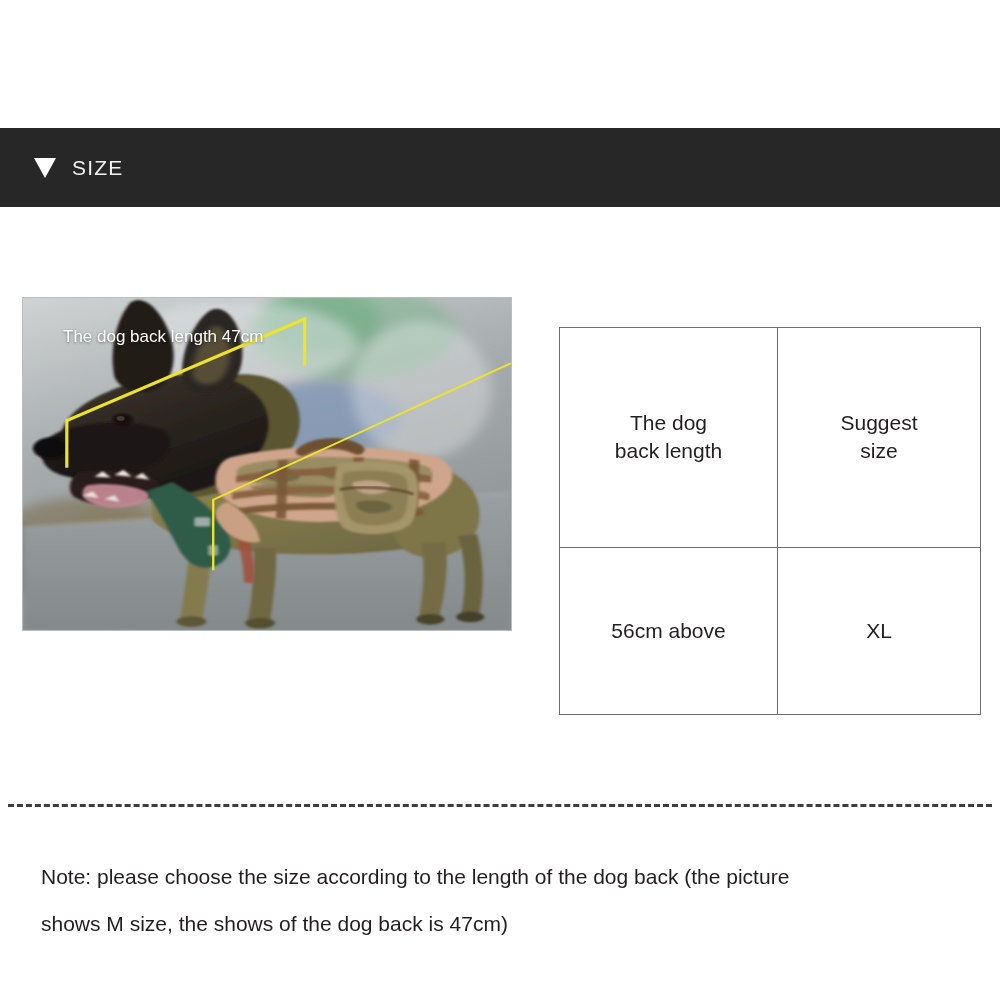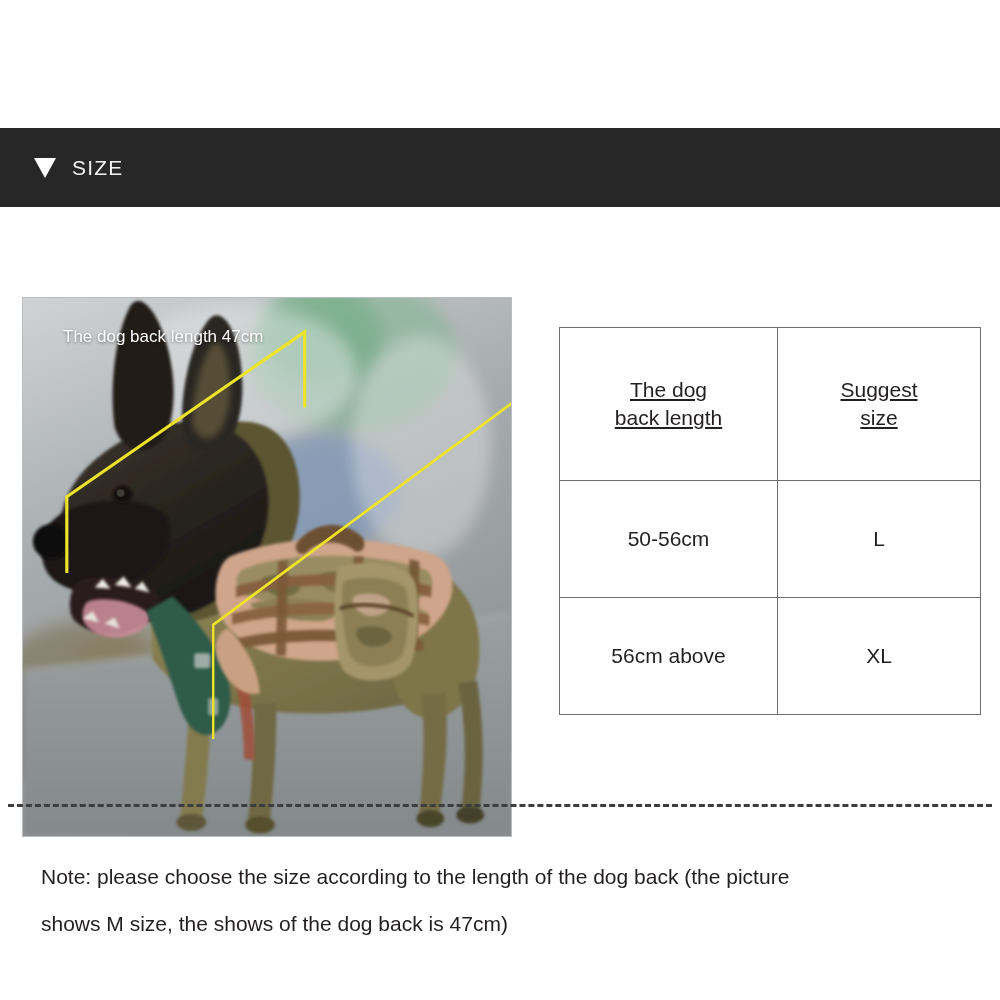--- a/index.html
+++ b/index.html
@@ -45,21 +45,21 @@
     font-weight: 400;
     font-family: "Liberation Sans", sans-serif;
   }
 
   
   .photo {
     position: absolute;
     left: 22px;
     top: 297px;
     width: 490px;
-    height: 540px;
+    height: 334px;
     overflow: hidden;
     background: #8e9396;
     border: 1px solid #b9bdbf;
     box-sizing: border-box;
   }
   .photo svg { display: block; width: 100%; height: 100%; }
   .photo-caption {
     position: absolute;
     left: 40px;
     top: 29px;
@@ -87,21 +87,21 @@
     vertical-align: middle;
     font-size: 21px;
     font-weight: 400;
     color: #231f20;
     font-family: "Liberation Sans", sans-serif;
     padding: 0;
     line-height: 1.35;
   }
   .size-table .col-a { width: 217px; }
   .size-table .col-b { width: 202px; text-align: center; }
-  .size-table tr.head td { height: 96px; text-decoration: underline; }
+  .size-table tr.head td { height: 96px; }
   .size-table tr.body td { height: 73px; }
 
   
   .divider {
     position: absolute;
     left: 8px;
     top: 804px;
     width: 984px;
     height: 0;
     border-top: 3px dashed #3d3d3d;
@@ -288,24 +288,20 @@
       <td class="col-a">
         <div>The dog</div>
         <div>back length</div>
       </td>
       <td class="col-b">
         <div>Suggest</div>
         <div>size</div>
       </td>
     </tr>
     <tr class="body">
-      <td>50-56cm</td>
-      <td>L</td>
-    </tr>
-    <tr class="body">
       <td>56cm above</td>
       <td>XL</td>
     </tr>
   </tbody>
 </table>
 
 <div class="divider"></div>
 
 <div class="note">
   <div>Note: please choose the size according to the length of the dog back (the picture</div>

